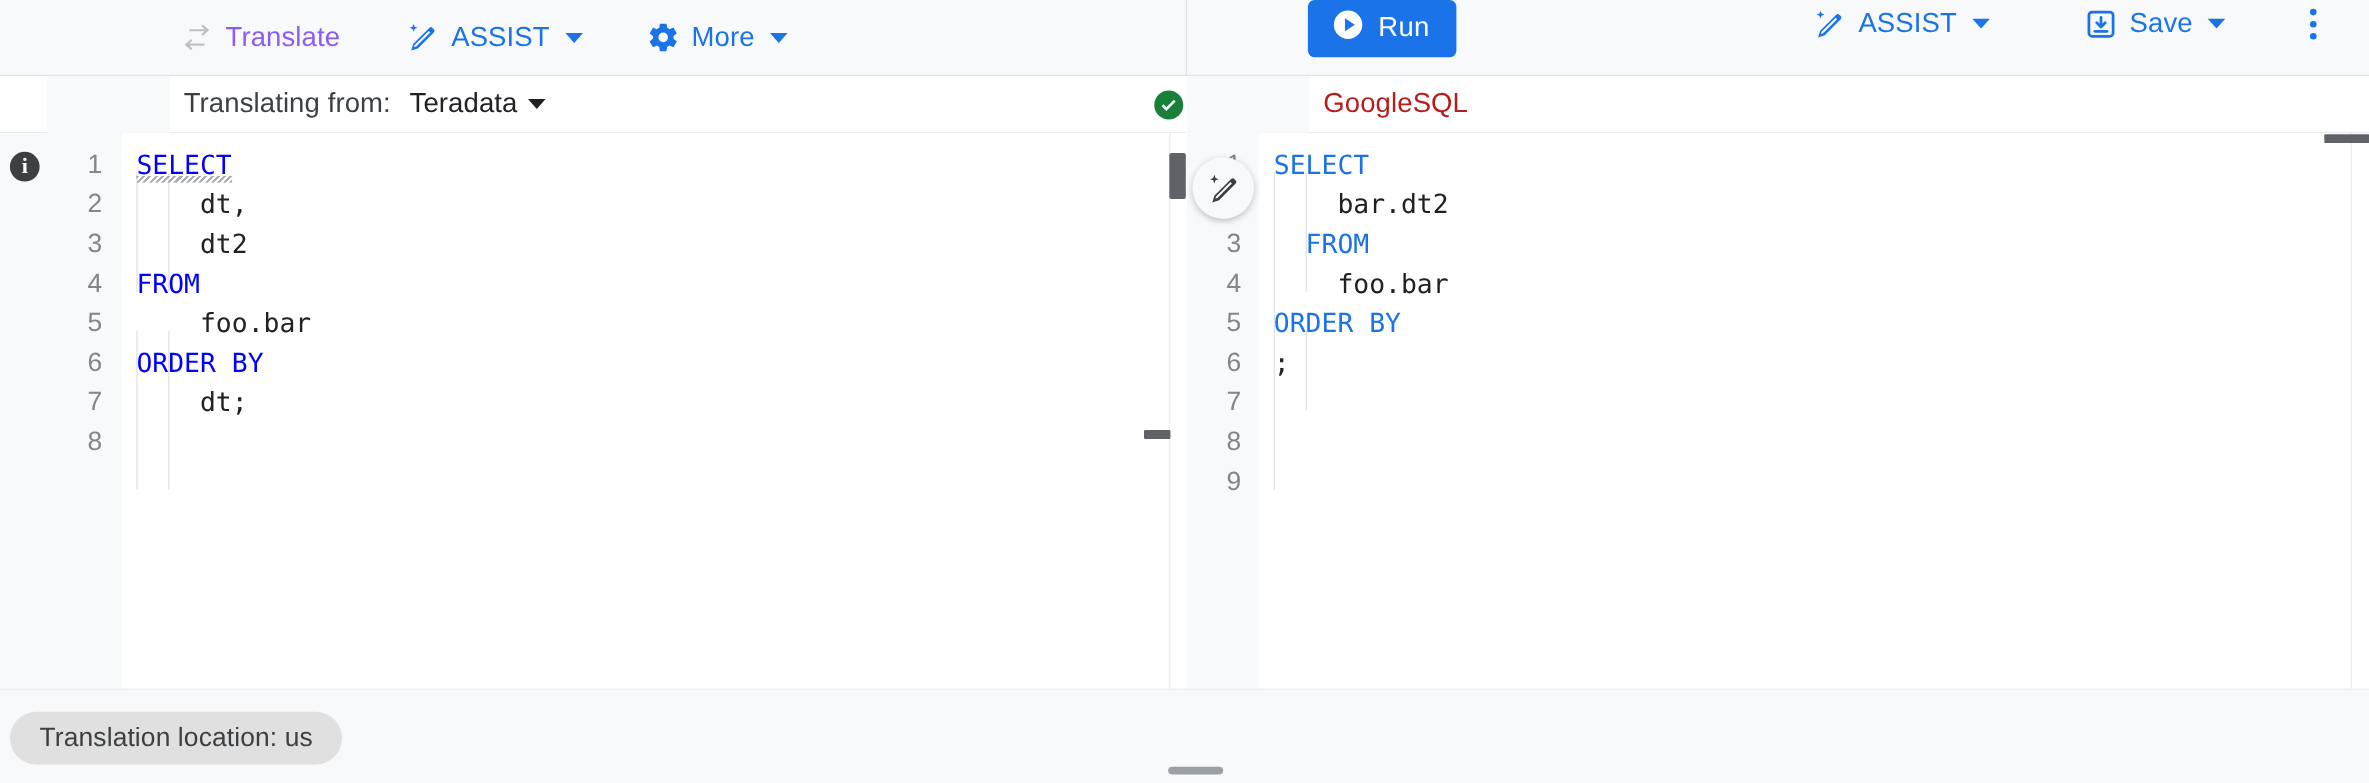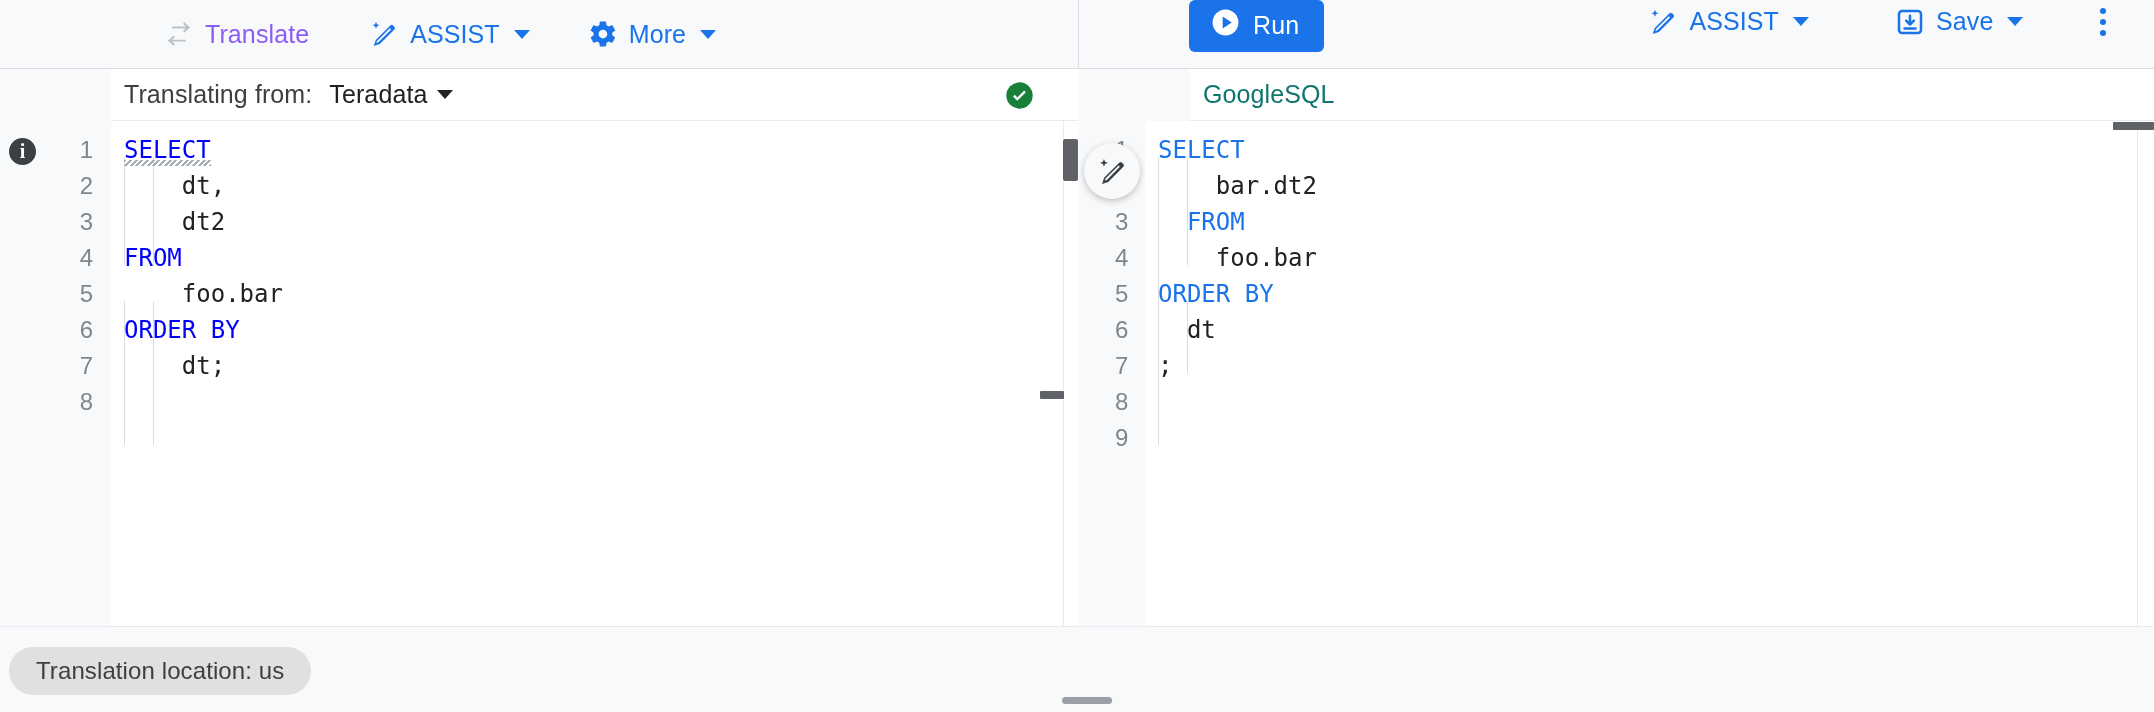--- a/index.html
+++ b/index.html
@@ -53,21 +53,21 @@
     border-radius:50%;
   }
   .kebab i { display:block; width:6px;height:6px;border-radius:50%;background:#1a73e8; }
 
   
   .panel-head {
     position:absolute; top:69px; height:52px; background:#fff;
     display:flex; align-items:center;
     border-bottom:1px solid #e8eaed;
   }
-  .ph-left { left:0; width:1078px; }
+  .ph-left { left:0; width:1078px;padding-left:43px; }
   .ph-right { left:1079px; width:1075px; }
   .ph-gutter { width:111px; height:52px; background:#f8f9fa; flex:0 0 111px; }
   .ph-body { flex:1; height:52px; display:flex; align-items:center; padding-left:13px; position:relative;}
 
   .ph-label { font-size:25px; color:#3c4043; letter-spacing:0.1px; }
   .ph-value {
     font-size:25px; color:#202124; letter-spacing:0.1px;
     margin-left:17px; display:inline-flex; align-items:center; gap:10px; cursor:pointer;
   }
   .ph-value .caret {
@@ -260,21 +260,21 @@
           <circle cx="12" cy="12" r="10.2" fill="#188038"></circle>
           <path d="M10.3 16.1l-3.3-3.3 1.3-1.3 2 2 5.3-5.3 1.3 1.3z" fill="#fff"></path>
         </svg>
       </span>
     </div>
   </div>
 
   <div class="panel-head ph-right">
     <div class="ph-gutter"></div>
     <div class="ph-body">
-      <span class="ph-label" style="color:#0f766e">GoogleSQL</span>
+      <span class="ph-label" style="color:#b91c1c">GoogleSQL</span>
     </div>
   </div>
 
   <div class="editor ed-left">
     <div class="ed-inner">
       <div class="info-col">
         <div class="info-icon">i</div>
       </div>
       <div class="gutter" id="src-gutter">
           <div>1</div>
@@ -331,21 +331,20 @@
         </div>
       <div class="code" id="tgt-code">
         <div class="iguide" style="left:13px; top:36px; height:288px;"></div>
         <div class="iguide" style="left:42px; top:36px; height:108px;"></div>
         <div class="iguide" style="left:42px; top:180px; height:72px;"></div>
       <div class="ln"><span class="kw2">SELECT</span></div>
           <div class="ln"><span>    bar.dt2</span></div>
           <div class="ln"><span class="kw2">  FROM</span></div>
           <div class="ln"><span>    foo.bar</span></div>
           <div class="ln"><span class="kw2">ORDER BY</span></div>
-          <div class="ln"><span>  dt</span></div>
           <div class="ln"><span>;</span></div>
           <div class="ln"></div>
         </div>
     </div>
     <div class="ed-sep" style="left:1058px"></div>
     <div class="hscroll-mark" style="left:1034px; top:1px; width:41px;"></div>
   </div>
 
   <div class="footer">
     <div class="loc-chip">Translation location: us</div>

